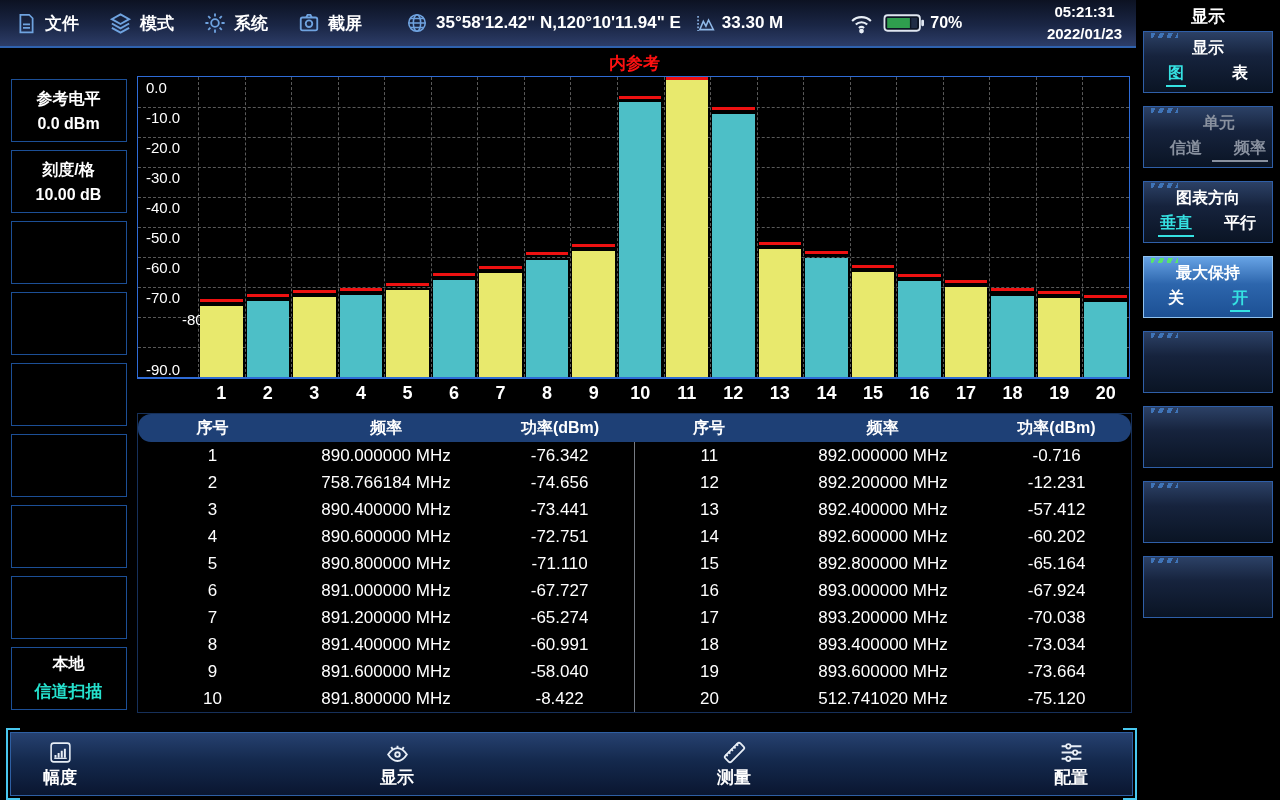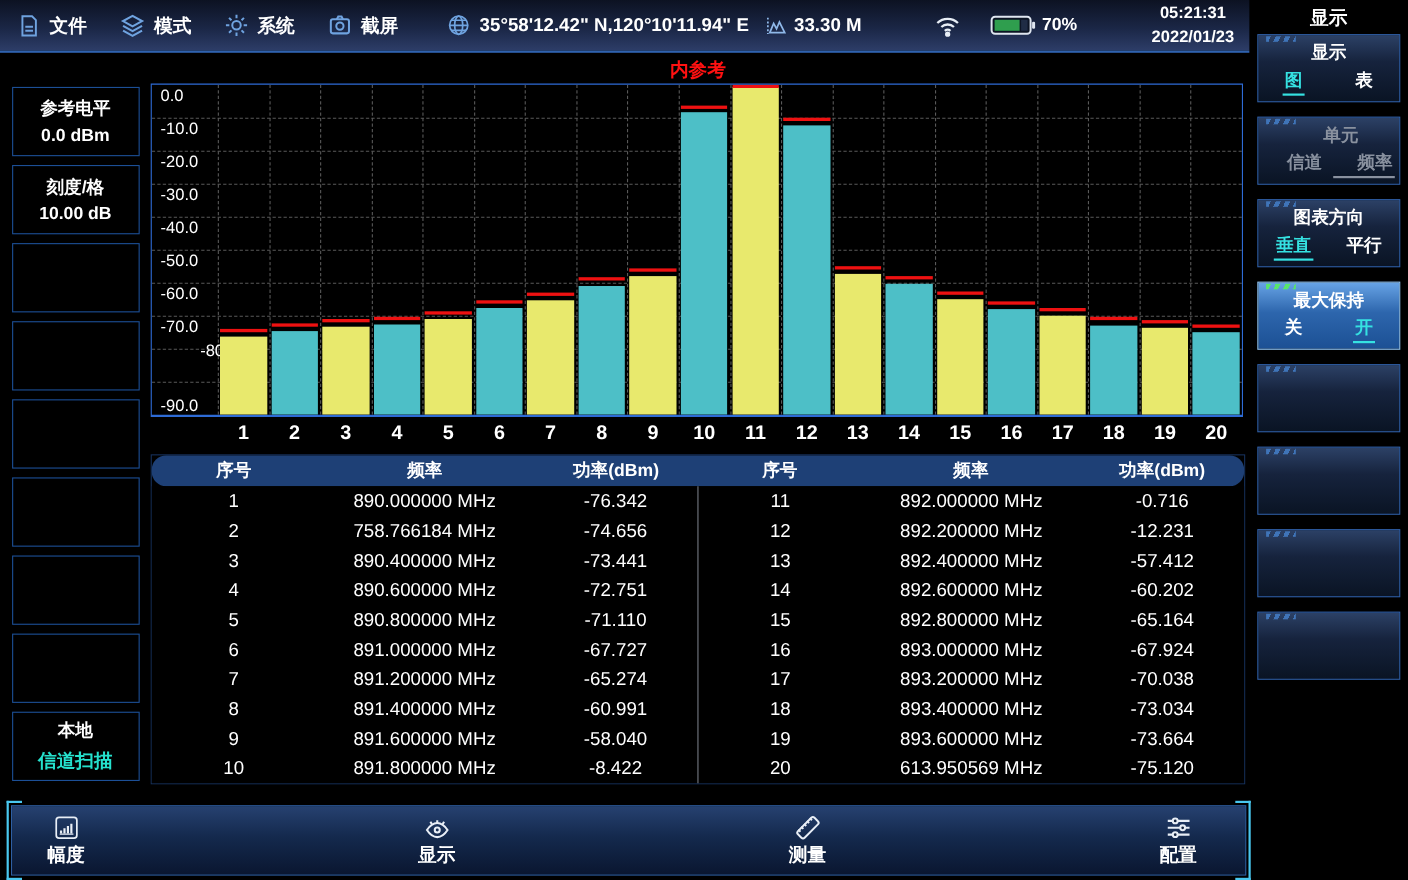--- a/index.html
+++ b/index.html
@@ -11,21 +11,21 @@
   
   .top-bar{height:46px;flex:none;display:flex;align-items:center;padding:0 8px 0 16px;
     background:linear-gradient(180deg,#0c1222 0%,#1a2645 55%,#2d3d68 100%);
     border-bottom:2px solid #2f62ae;}
   .menu{display:flex;gap:30px;}
   .menu-item{display:flex;align-items:center;gap:8px;font-size:17px;font-weight:bold;cursor:pointer;}
   .icon{display:inline-flex;align-items:center;}
   .status-gps{display:flex;align-items:center;gap:8px;margin-left:44px;font-size:17px;font-weight:bold;}
   .status-alt{display:flex;align-items:center;gap:6px;margin-left:14px;font-size:17px;font-weight:bold;}
   .status-wifi{margin-left:66px;}
-  .status-batt{display:flex;align-items:center;gap:5px;margin-left:26px;font-size:16px;font-weight:bold;}
+  .status-batt{display:flex;align-items:center;gap:5px;margin-left:9px;font-size:16px;font-weight:bold;}
   .clock{margin-left:auto;margin-right:6px;text-align:center;font-size:15px;font-weight:bold;line-height:1.45;}
 
   
   .content{display:flex;flex:1;}
   .left-panel{width:137px;flex:none;padding-top:31px;display:flex;flex-direction:column;align-items:center;}
   .lbox{width:114px;height:61px;flex:none;border:1px solid #1c4f96;background:#000;margin-bottom:8px;
     display:flex;flex-direction:column;justify-content:center;align-items:center;gap:5px;
     font-size:16px;font-weight:bold;}
   .lbox .accent{color:#25e1cd;font-size:17px;}
 
@@ -360,21 +360,21 @@
                 <span>17</span>
                 <span>893.200000 MHz</span>
                 <span>-70.038</span>
                 <span>18</span>
                 <span>893.400000 MHz</span>
                 <span>-73.034</span>
                 <span>19</span>
                 <span>893.600000 MHz</span>
                 <span>-73.664</span>
                 <span>20</span>
-                <span>613.950569 MHz</span>
+                <span>512.741020 MHz</span>
                 <span>-75.120</span>
               </div>
           </div>
         </div>
       </div>
     </div>
 
     <div class="bottom-bar" id="bottombar">
         <div class="bitem">
           <span class="icon">

